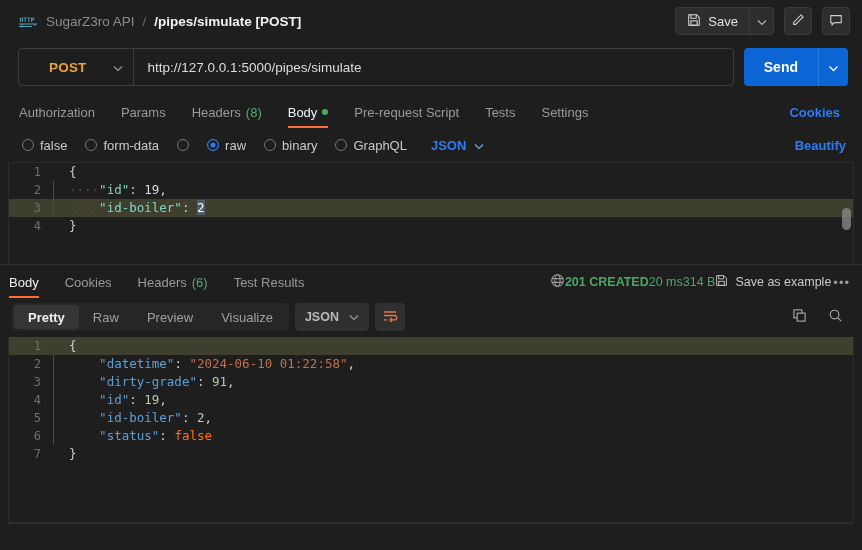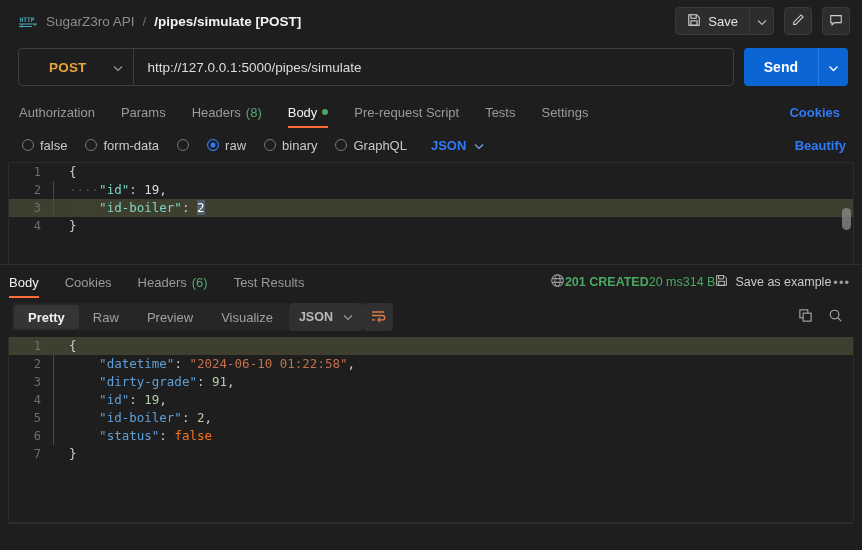--- a/index.html
+++ b/index.html
@@ -161,21 +161,21 @@
   }
   .resp-tabs { display: flex; align-items: center; }
   .meta { display: flex; align-items: center; gap: 0; }
   .status-ok { color: #4aa863; font-weight: bold; font-size: 12.5px; }
   .green { color: #4aa863; font-size: 12.5px; }
   .save-ex { display: flex; align-items: center; gap: 7px; color: #c9c9c9; font-size: 12.5px; cursor: pointer; }
   .dots { color: #9a9a9a; letter-spacing: 1px; font-size: 13px; cursor: pointer; padding: 0 2px; }
 
   
   .resp-toolbar {
-    display: flex; align-items: center; 
+    display: flex; align-items: center; gap: 6px;
     padding: 4px 12px 6px 12px; height: 38px;
   }
   .segmented {
     display: flex; align-items: center; background: #262626; border-radius: 4px;
     height: 28px; padding: 2px;
   }
   .seg {
     padding: 0 14px; height: 24px; display: flex; align-items: center;
     color: #a0a0a0; font-size: 13px; border-radius: 3px; cursor: pointer;
   }

